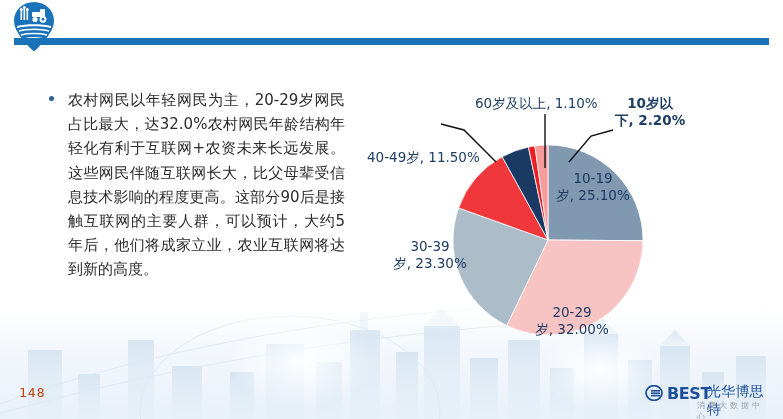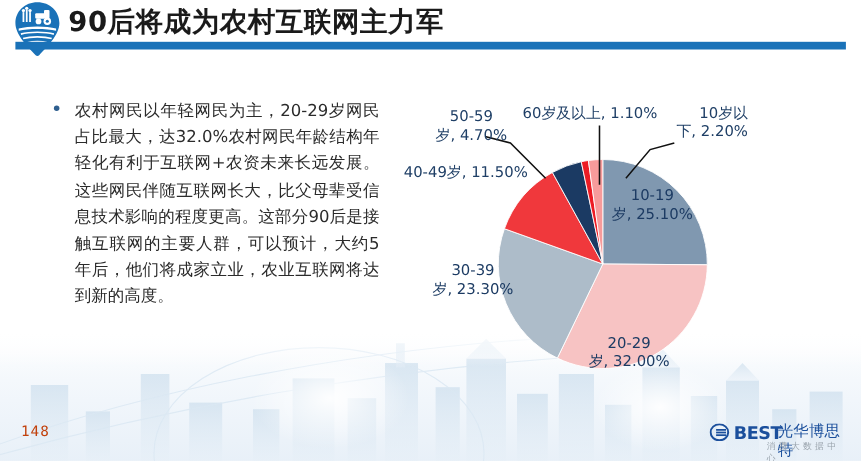--- a/index.html
+++ b/index.html
@@ -164,21 +164,20 @@
         <circle cx="35" cy="19.3" r="3.4"></circle>
         <circle cx="35" cy="19.3" r="1.4" fill="#1a72b8"></circle>
         <path d="M9 26 C18 23.5, 34 23.5, 43 26 L43 28 C34 25.8, 18 25.8, 9 28 Z"></path>
         <path d="M11 31 C19 28.8, 33 28.8, 41 31" stroke="#ffffff" stroke-width="1.5" fill="none"></path>
         <path d="M13 35 C20 33.1, 32 33.1, 39 35" stroke="#ffffff" stroke-width="1.5" fill="none"></path>
         <path d="M16 39 C21.5 37.6, 30.5 37.6, 36 39" stroke="#ffffff" stroke-width="1.4" fill="none"></path>
         <path d="M23 43 C25 42.3, 27 42.3, 29 43" stroke="#ffffff" stroke-width="1.3" fill="none"></path>
       </g>
     </svg>
 
-    <div class="title-text">90后将成为农村互联网主力军</div>
     <div class="title-rule"></div>
   </div>
 
   <div class="bullet-block">
     <span class="bullet-dot"></span>
     <div class="bullet-text">农村网民以年轻网民为主，20-29岁网民占比最大，达32.0%农村网民年龄结构年轻化有利于互联网+农资未来长远发展。这些网民伴随互联网长大，比父母辈受信息技术影响的程度更高。这部分90后是接触互联网的主要人群，可以预计，大约5年后，他们将成家立业，农业互联网将达到新的高度。</div>
   </div>
 
   <div class="chart">
 
@@ -192,26 +191,24 @@
           <path d="M 193 162 L 173.42 69.04 A 95 95 0 0 1 179.90 67.91 Z" fill="#ed1c24" stroke="#ffffff" stroke-width="0.8"></path>
           <path d="M 193 162 L 179.90 67.91 A 95 95 0 0 1 193.00 67.00 Z" fill="#f79b9b" stroke="#ffffff" stroke-width="0.8"></path>
         </g>
       <g id="pie-leaders" stroke="#111111" stroke-width="1.4" fill="none">
         <path d="M86 46 L109 52 L141 84"></path>
         <path d="M190 36 L190 90"></path>
         <path d="M258 52 L236 58 L214 84"></path>
       </g>
     </svg>
 
-    <div class="lbl" style="left:41px;top:20px;text-align:center;">50-59
-岁, 4.70%</div>
 
     <div class="lbl" style="left:104px;top:17px;white-space:nowrap;margin-left:16px;">60岁及以上, 1.10%</div>
 
-    <div class="lbl" style="left:260px;top:17px;text-align:right;">10岁以
+    <div class="lbl" style="left:260px;top:17px;text-align:center;font-weight:bold;">10岁以
 下, 2.20%</div>
 
     <div class="lbl" style="left:12px;top:71px;white-space:nowrap;">40-49岁, 11.50%</div>
 
     <div class="lbl lbl-in" style="left:27px;top:160px;text-align:center;width:96px;">30-39
 岁, 23.30%</div>
 
     <div class="lbl lbl-in" style="left:190px;top:92px;text-align:center;width:96px;">10-19
 岁, 25.10%</div>
 

